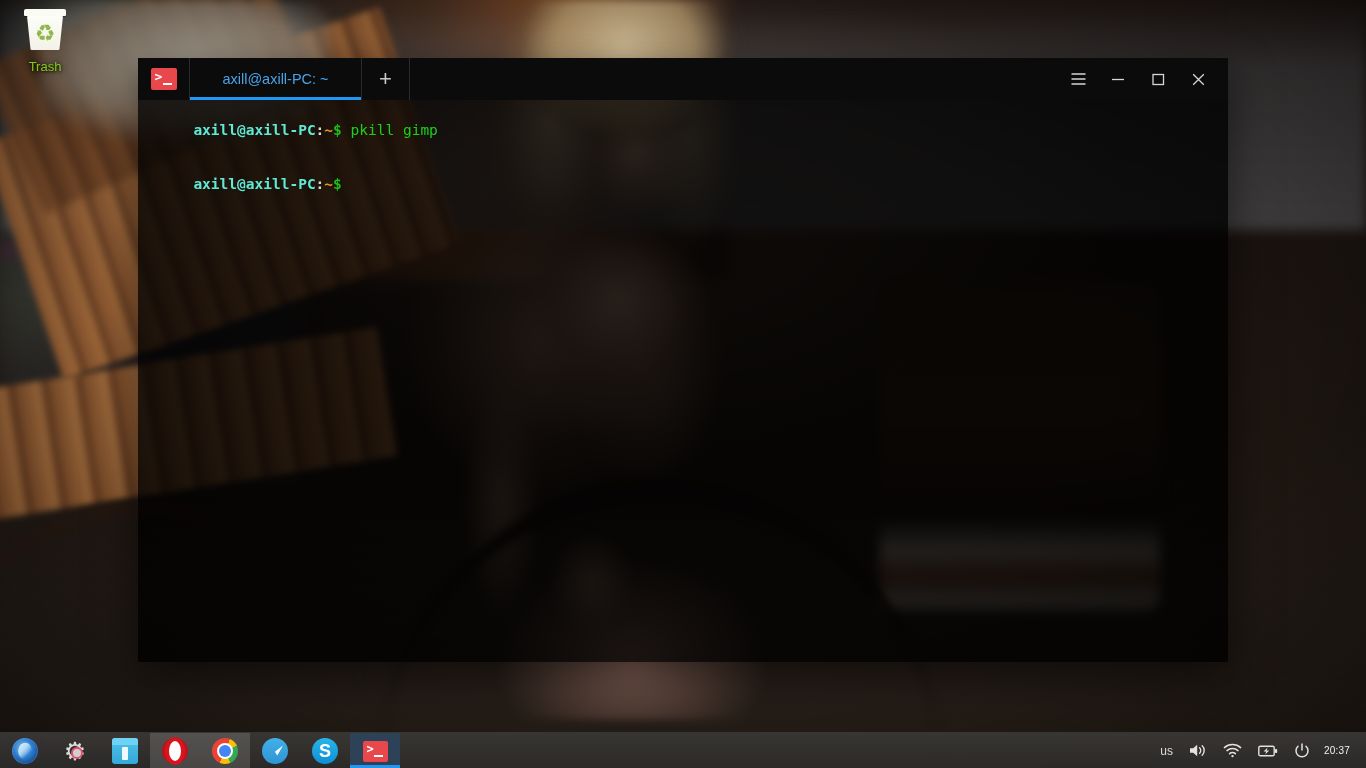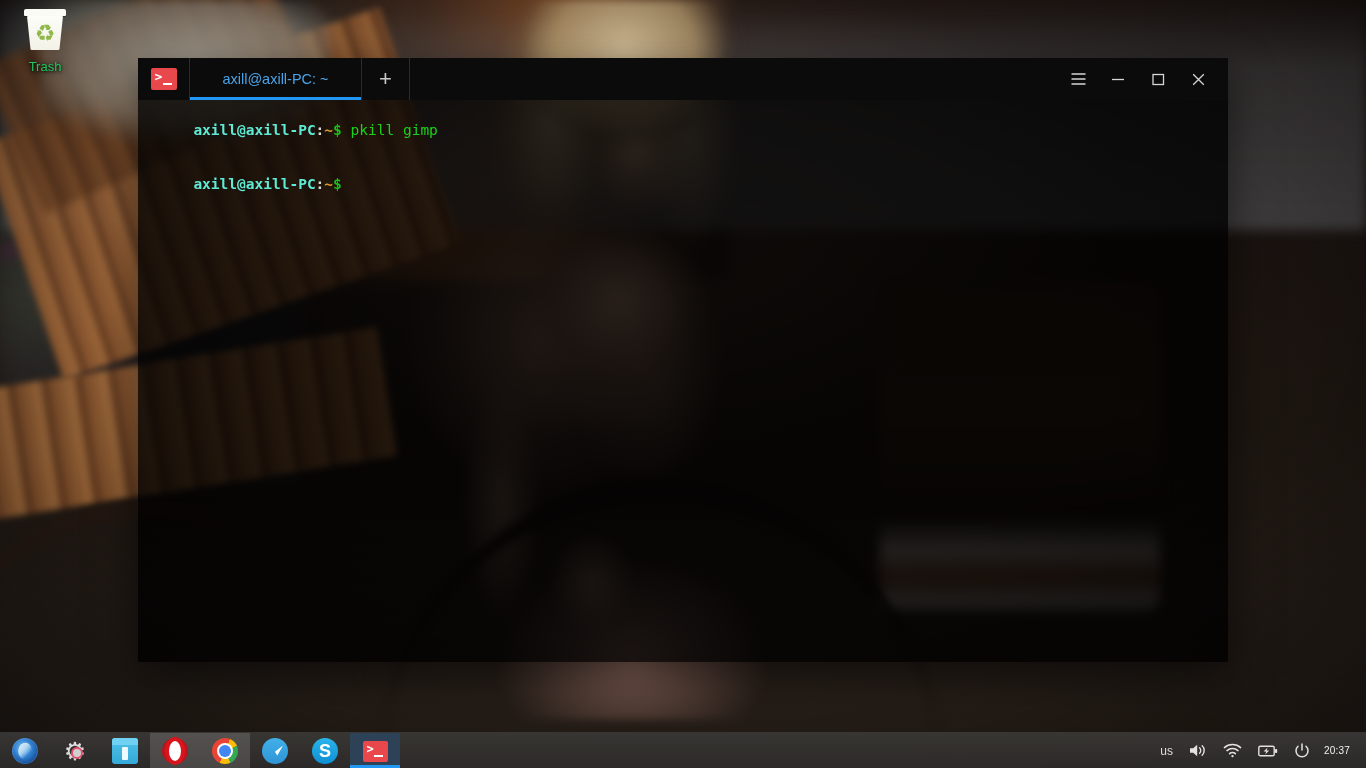--- a/index.html
+++ b/index.html
@@ -175,21 +175,21 @@
     position:absolute; left:5px; top:8px; width:36px; height:34px;
     background:linear-gradient(180deg,#fdfdf9 0%,#f2f2e8 100%);
     border-radius:1px 1px 5px 5px;
     clip-path:polygon(0 0, 100% 0, 90% 100%, 10% 100%);
   }
   .trash-recycle {
     position:absolute; left:9px; top:11px; width:28px; height:28px;
     color:#8fb84a; font-size:23px; line-height:28px; text-align:center;
   }
   .trash-label {
-    color:#22c55e; font-size:13px; line-height:15px;
+    color:#84cc16; font-size:13px; line-height:15px;
     text-shadow:0 1px 3px rgba(0,0,0,0.95), 0 0 6px rgba(0,0,0,0.8);
   }
 
   
   #terminal {
     position:absolute; left:138px; top:58px; width:1090px; height:604px;
     box-shadow:0 12px 40px rgba(0,0,0,0.55);
     overflow:hidden;
   }
   .term-titlebar {

